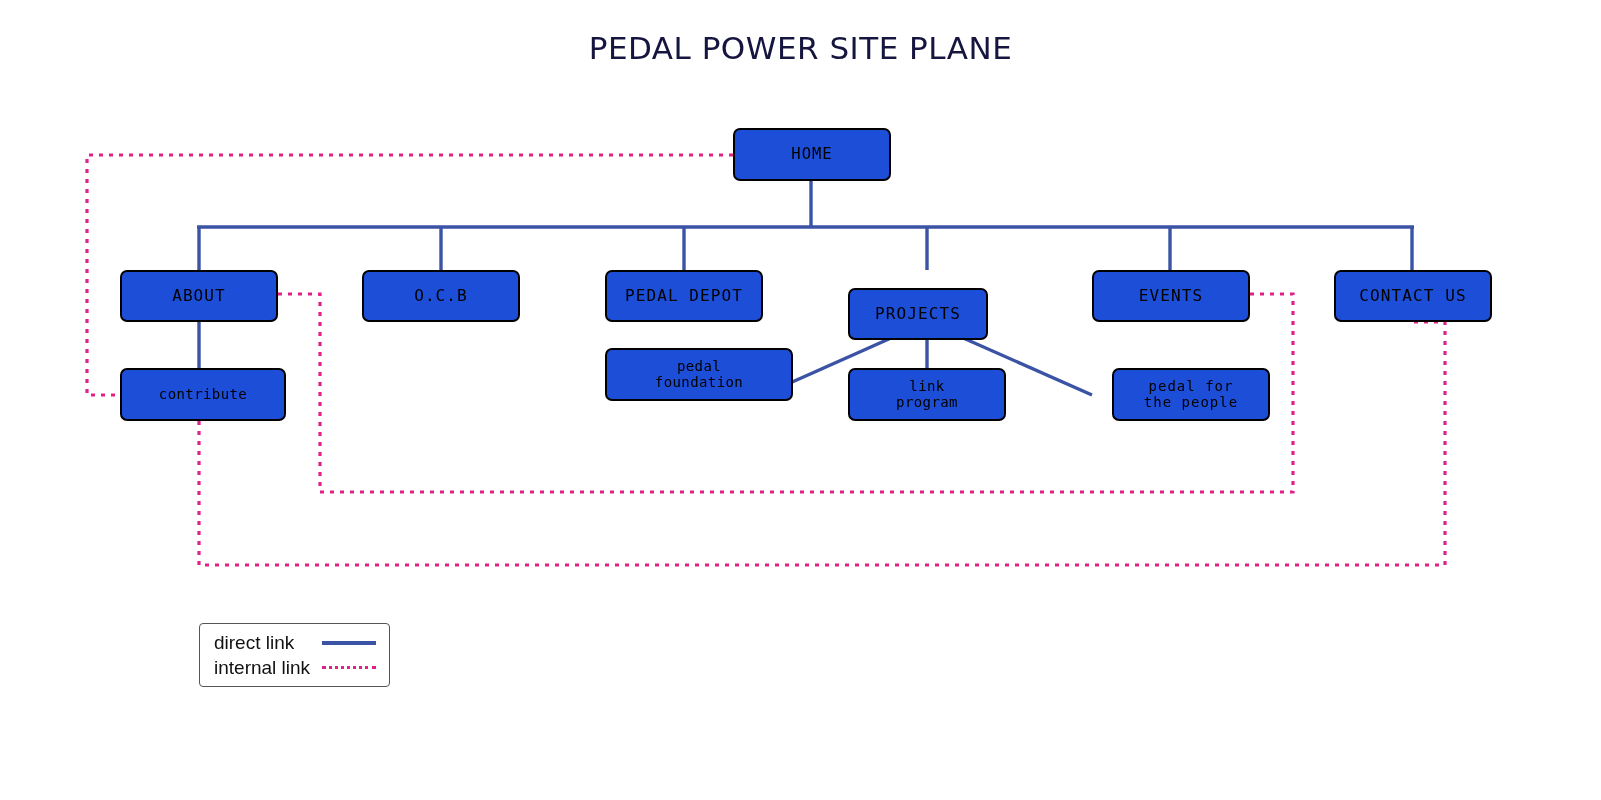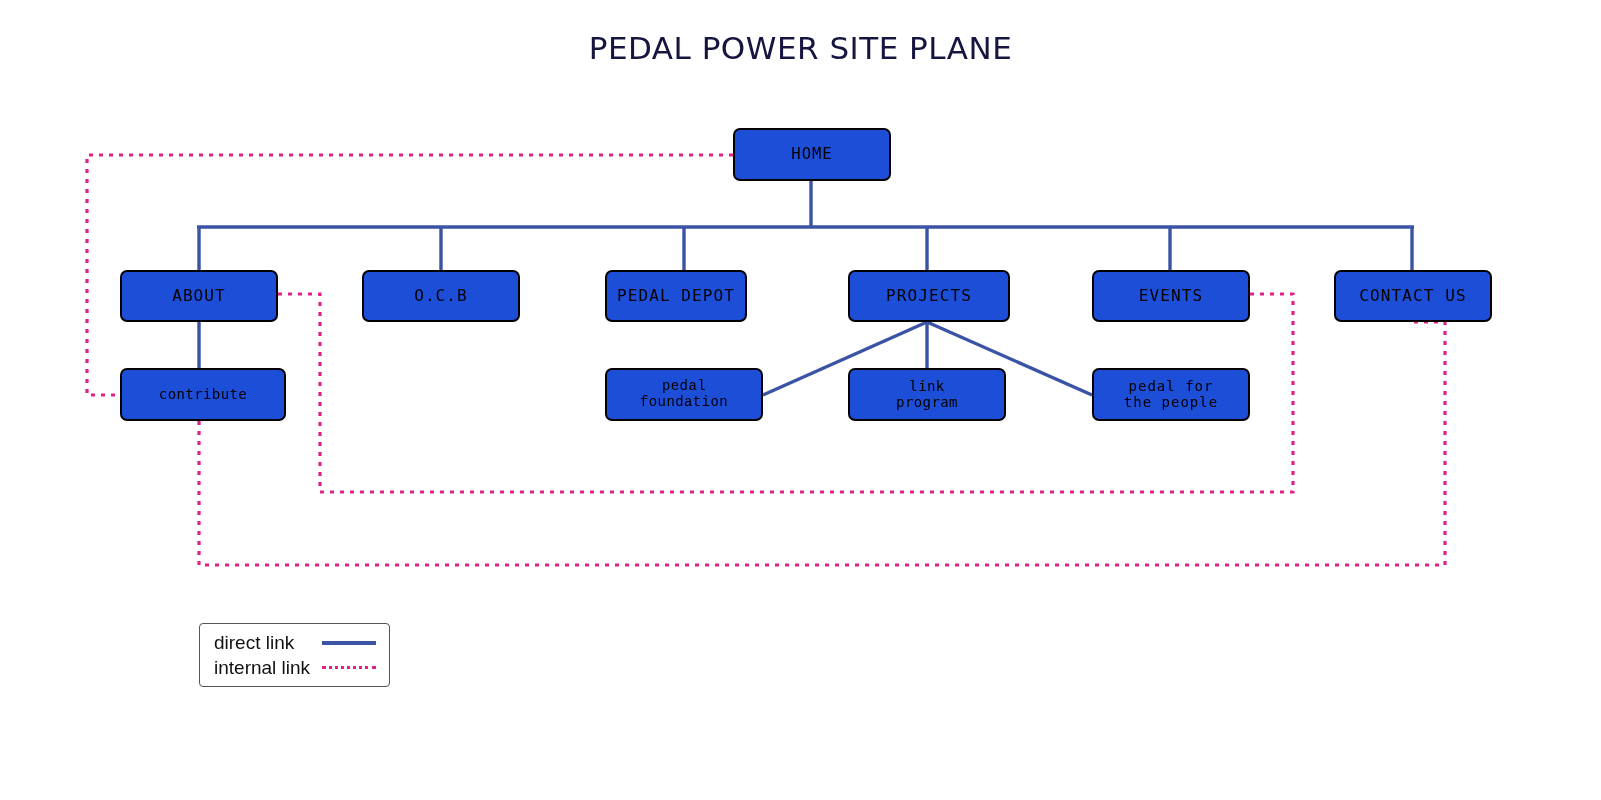--- a/index.html
+++ b/index.html
@@ -66,20 +66,21 @@
     font-size: 15.5px;
     letter-spacing: 1.0px;
   }
   .node.leaf {
     font-size: 14px;
     letter-spacing: 0.4px;
   }
   .node.leaf-wide {
     font-size: 14px;
     letter-spacing: 1.0px;
+    margin-left: 20px;
   }
   #legend {
     position: absolute;
     left: 199px;
     top: 623px;
     width: 191px;
     height: 64px;
     box-sizing: border-box;
     border: 1.2px solid #555555;
     border-radius: 4px;
@@ -159,41 +160,41 @@
   </div>
 
   <div class="node level1" style="left:120px; top:270px; width:158px; height:52px;">
     <span class="node-label">ABOUT</span>
   </div>
 
   <div class="node level1" style="left:362px; top:270px; width:158px; height:52px;">
     <span class="node-label">O.C.B</span>
   </div>
 
-  <div class="node level1" style="left:605px; top:270px; width:142px; height:52px;">
+  <div class="node level1" style="left:605px; top:270px; width:158px; height:52px;">
     <span class="node-label">PEDAL  DEPOT</span>
   </div>
 
-  <div class="node level1" style="left:848px; top:270px; width:162px; height:52px;text-align:center;">
+  <div class="node level1" style="left:848px; top:288px; width:140px; height:52px;text-align:center;">
     <span class="node-label">PROJECTS</span>
   </div>
 
   <div class="node level1" style="left:1334px; top:270px; width:158px; height:52px;">
     <span class="node-label">CONTACT  US</span>
   </div>
 
   <div class="node level1" style="left:1092px; top:270px; width:158px; height:52px;">
     <span class="node-label">EVENTS</span>
   </div>
 
   <div class="node leaf" style="left:120px; top:368px; width:166px; height:53px;">
     <span class="node-label">contribute</span>
   </div>
 
-  <div class="node leaf" style="left:605px; top:368px; width:158px; height:53px;font-family:Liberation Mono, monospace;">
+  <div class="node leaf" style="left:605px; top:348px; width:188px; height:53px;">
     <span class="node-label">pedal
 foundation</span>
   </div>
 
   <div class="node leaf" style="left:848px; top:368px; width:158px; height:53px;">
     <span class="node-label">link
 program</span>
   </div>
 
   <div class="node leaf-wide" style="left:1092px; top:368px; width:158px; height:53px;">

